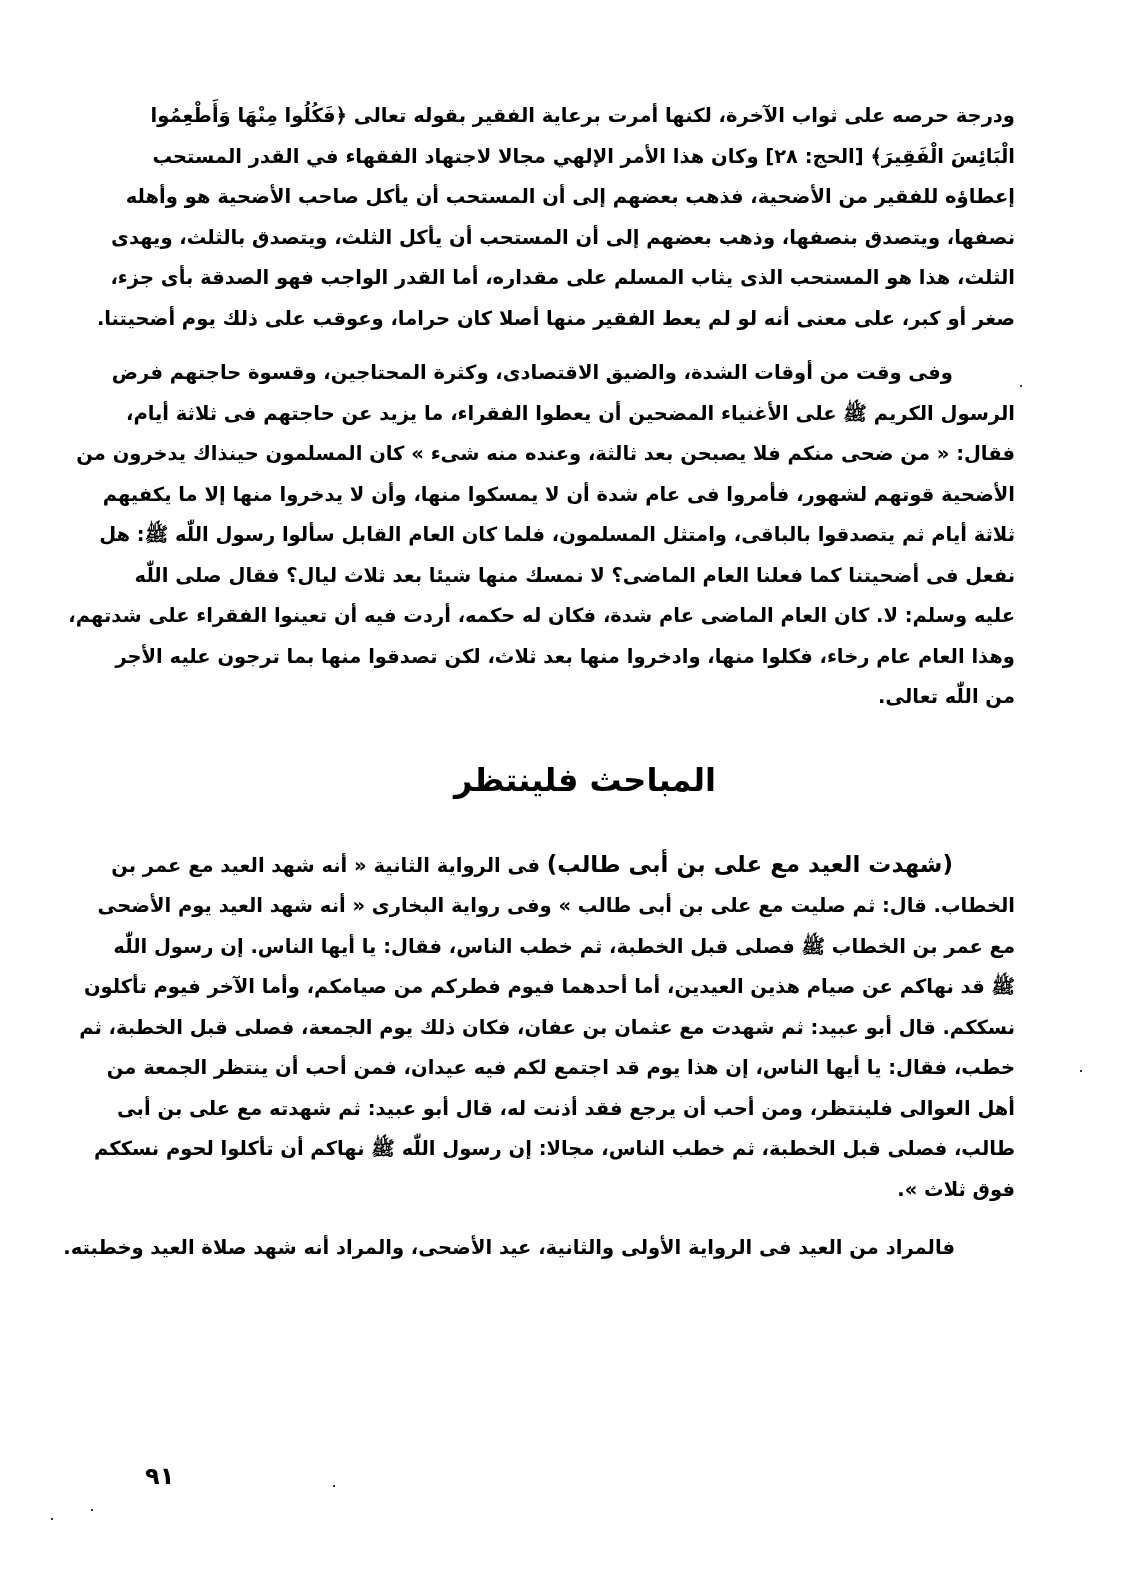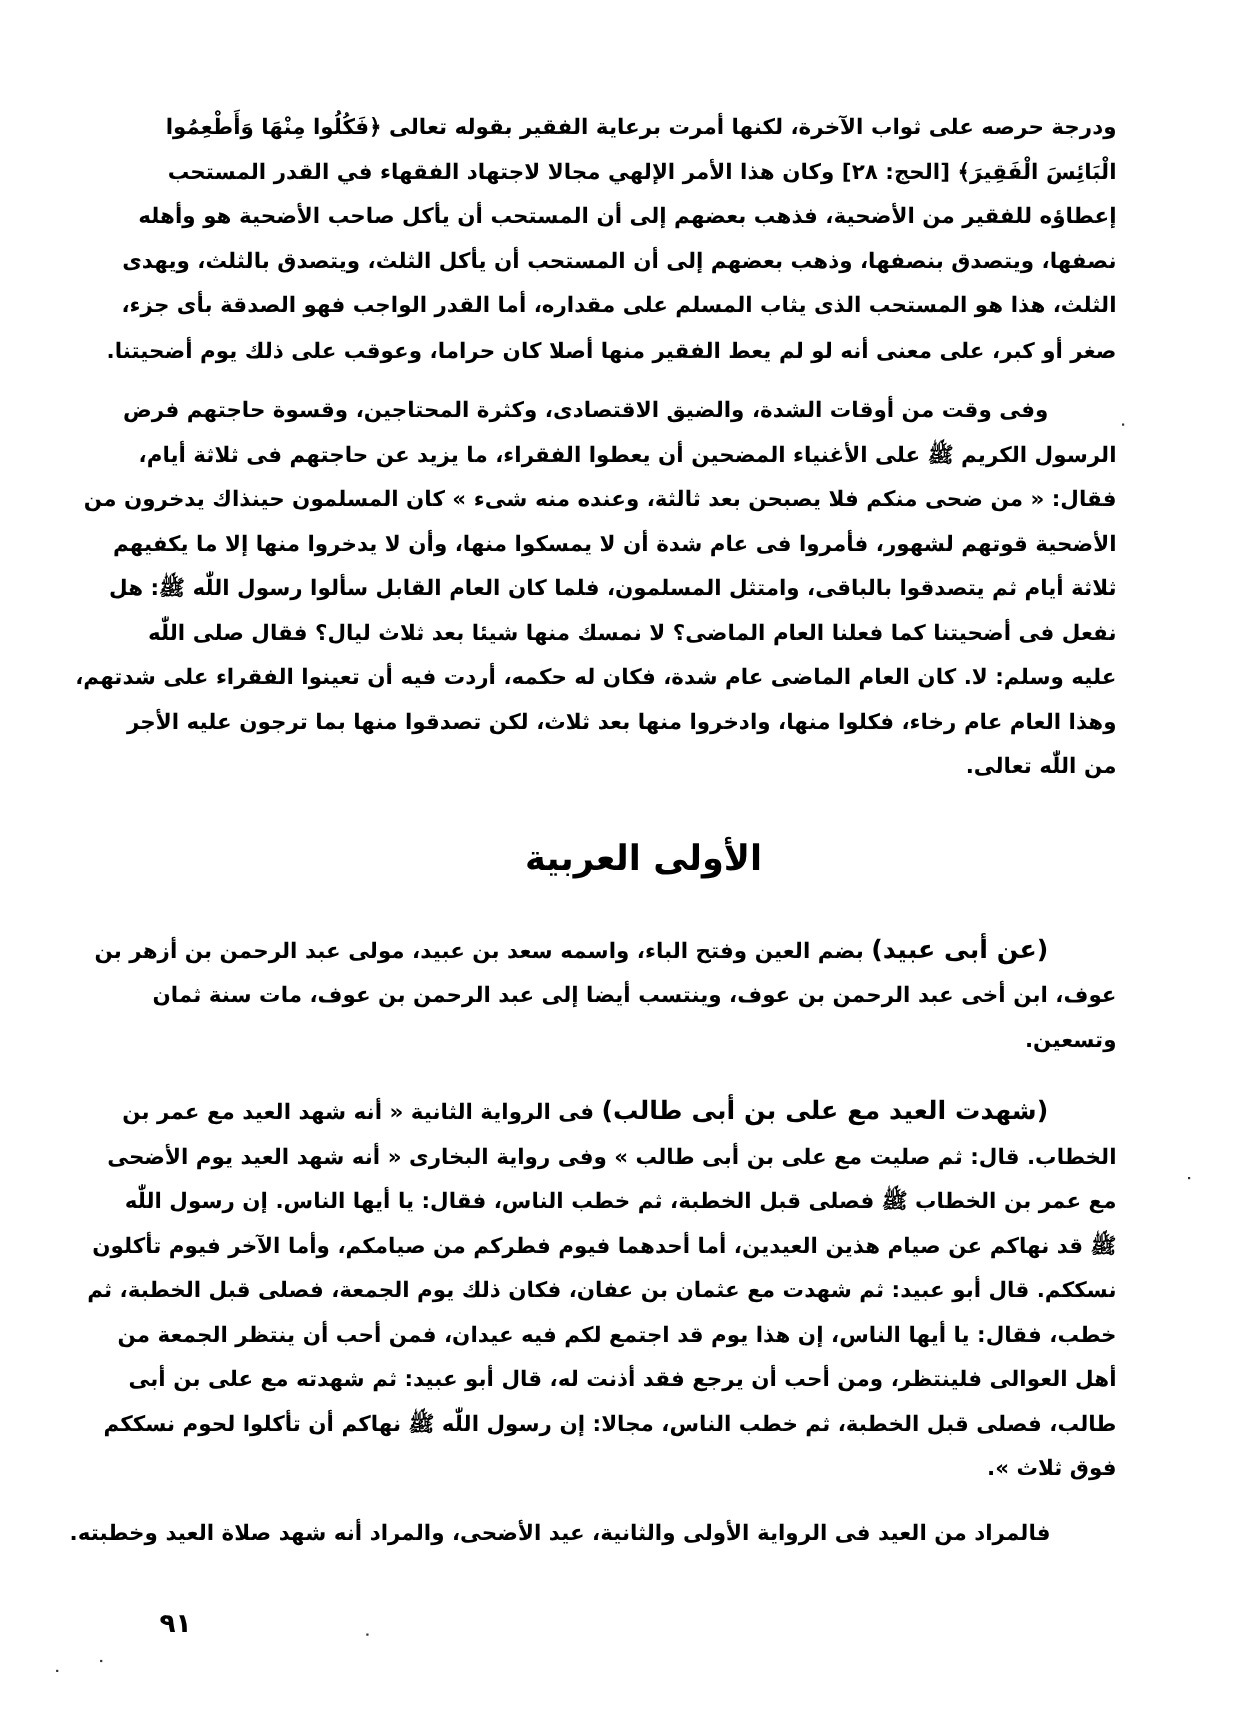--- a/index.html
+++ b/index.html
@@ -87,27 +87,22 @@
     <span class="line">الرسول الكريم ﷺ على الأغنياء المضحين أن يعطوا الفقراء، ما يزيد عن حاجتهم فى ثلاثة أيام،</span>
     <span class="line">فقال: « من ضحى منكم فلا يصبحن بعد ثالثة، وعنده منه شىء » كان المسلمون حينذاك يدخرون من</span>
     <span class="line">الأضحية قوتهم لشهور، فأمروا فى عام شدة أن لا يمسكوا منها، وأن لا يدخروا منها إلا ما يكفيهم</span>
     <span class="line">ثلاثة أيام ثم يتصدقوا بالباقى، وامتثل المسلمون، فلما كان العام القابل سألوا رسول اللّٰه ﷺ: هل</span>
     <span class="line">نفعل فى أضحيتنا كما فعلنا العام الماضى؟ لا نمسك منها شيئا بعد ثلاث ليال؟ فقال صلى اللّٰه</span>
     <span class="line">عليه وسلم: لا. كان العام الماضى عام شدة، فكان له حكمه، أردت فيه أن تعينوا الفقراء على شدتهم،</span>
     <span class="line">وهذا العام عام رخاء، فكلوا منها، وادخروا منها بعد ثلاث، لكن تصدقوا منها بما ترجون عليه الأجر</span>
     <span class="line last">من اللّٰه تعالى.</span>
   </p>
 
-  <h2 class="heading">الأولى العربية</h2>
+  <h2 class="heading">المباحث فلينتظر</h2>
 
-  <p class="para">
-    <span class="line indent"><span class="lemma">(عن أبى عبيد)</span><span> بضم العين وفتح الباء، واسمه سعد بن عبيد، مولى عبد الرحمن بن أزهر بن</span></span>
-    <span class="line">عوف، ابن أخى عبد الرحمن بن عوف، وينتسب أيضا إلى عبد الرحمن بن عوف، مات سنة ثمان</span>
-    <span class="line last">وتسعين.</span>
-  </p>
 
   <p class="para gap-2">
     <span class="line indent"><span class="lemma">(شهدت العيد مع على بن أبى طالب)</span><span> فى الرواية الثانية « أنه شهد العيد مع عمر بن</span></span>
     <span class="line">الخطاب. قال: ثم صليت مع على بن أبى طالب » وفى رواية البخارى « أنه شهد العيد يوم الأضحى</span>
     <span class="line">مع عمر بن الخطاب ﷺ فصلى قبل الخطبة، ثم خطب الناس، فقال: يا أيها الناس. إن رسول اللّٰه</span>
     <span class="line">ﷺ قد نهاكم عن صيام هذين العيدين، أما أحدهما فيوم فطركم من صيامكم، وأما الآخر فيوم تأكلون</span>
     <span class="line">نسككم. قال أبو عبيد: ثم شهدت مع عثمان بن عفان، فكان ذلك يوم الجمعة، فصلى قبل الخطبة، ثم</span>
     <span class="line">خطب، فقال: يا أيها الناس، إن هذا يوم قد اجتمع لكم فيه عيدان، فمن أحب أن ينتظر الجمعة من</span>
     <span class="line">أهل العوالى فلينتظر، ومن أحب أن يرجع فقد أذنت له، قال أبو عبيد: ثم شهدته مع على بن أبى</span>
     <span class="line">طالب، فصلى قبل الخطبة، ثم خطب الناس، مجالا: إن رسول اللّٰه ﷺ نهاكم أن تأكلوا لحوم نسككم</span>

